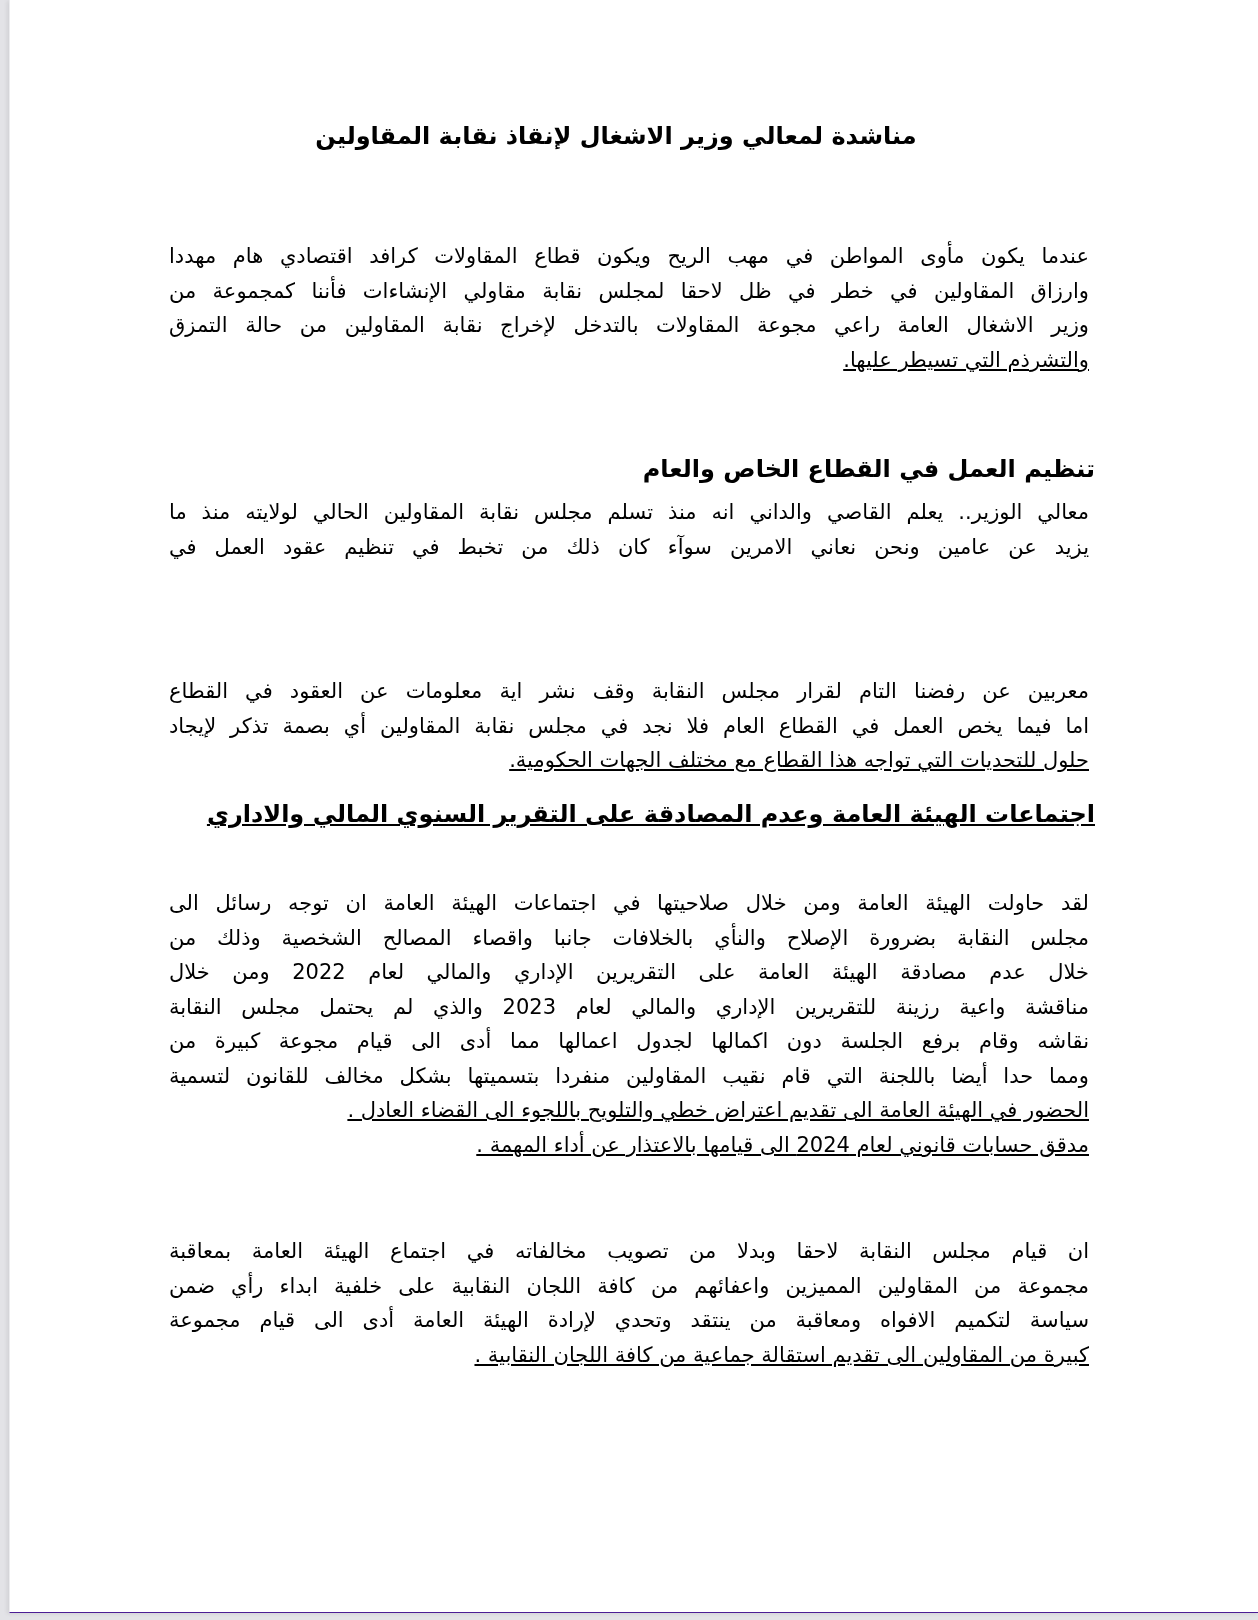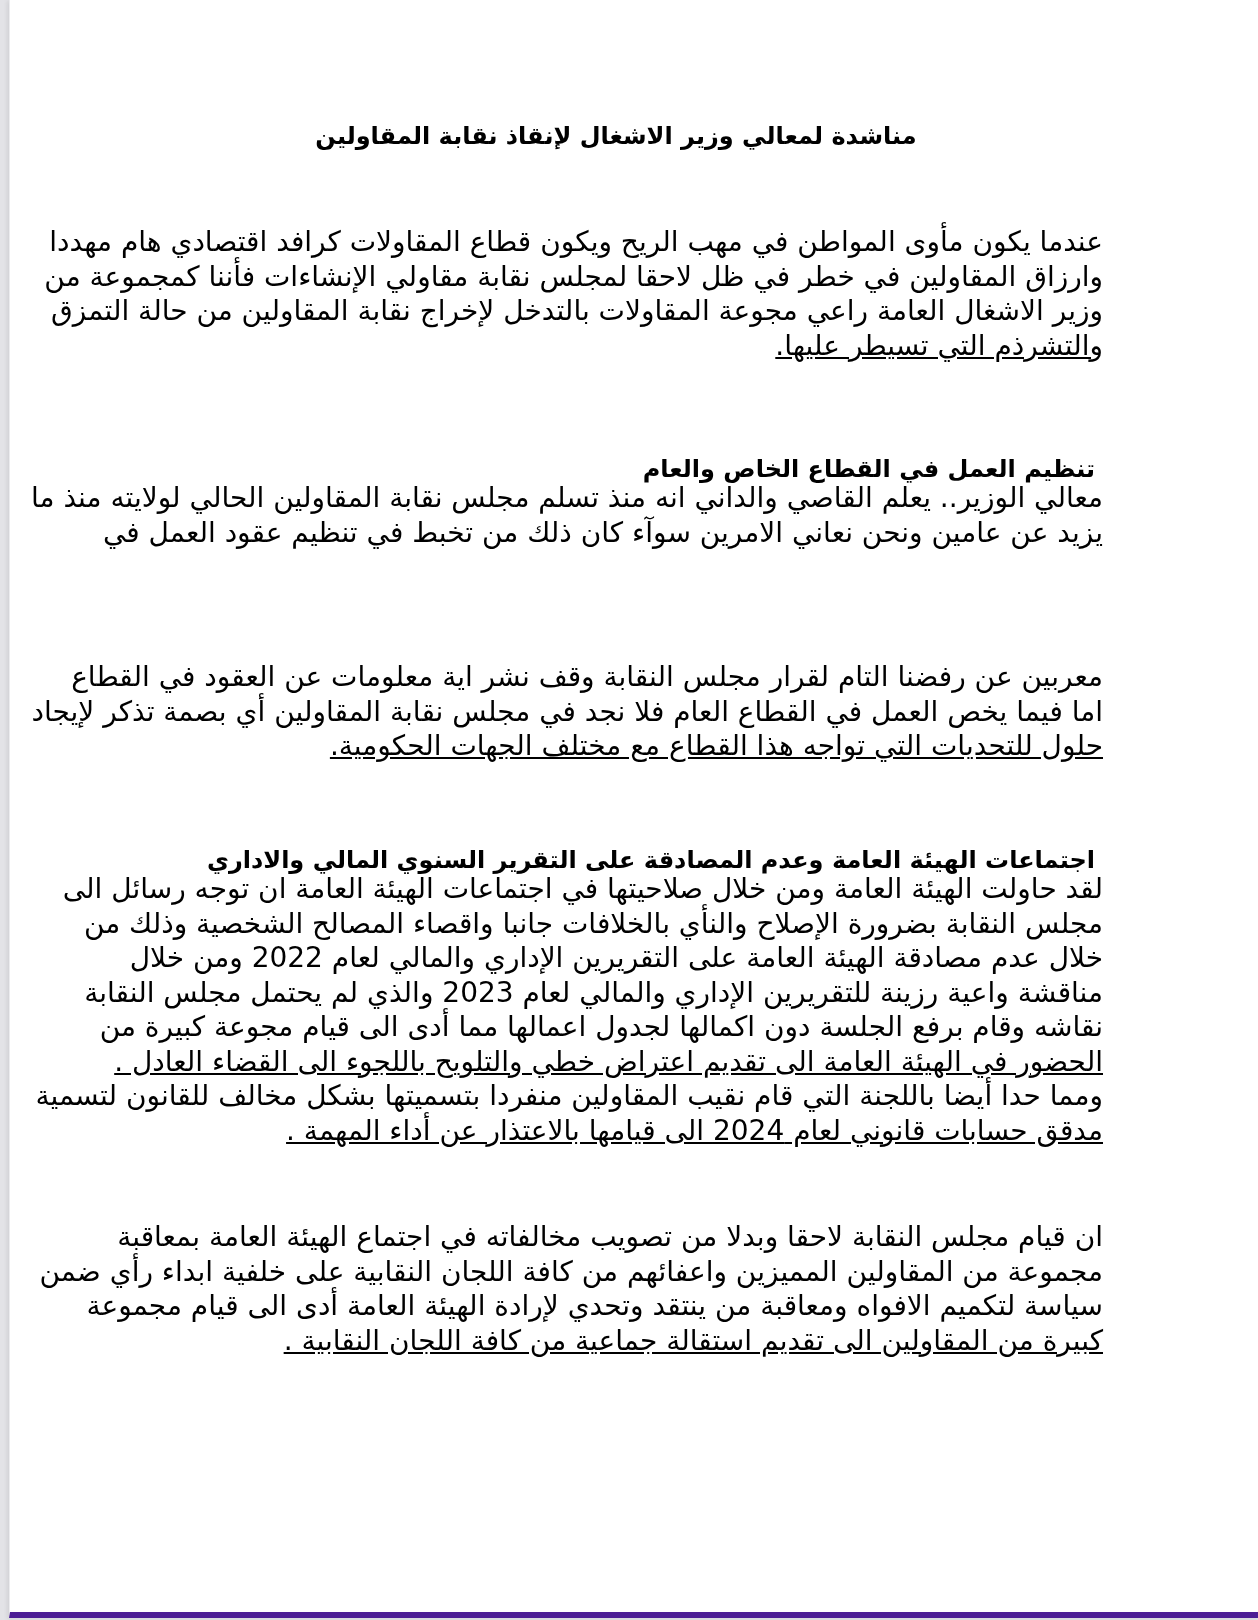--- a/index.html
+++ b/index.html
@@ -12,21 +12,21 @@
     }
     .page {
       position: absolute;
       left: 9px;
       top: 0;
       width: 1249px;
       height: 1612px;
       background: #ffffff;
       box-shadow: -2px 1px 4px rgba(0,0,0,0.08);
       border-left: 1px solid #ececef;
-      border-bottom: 6px solid #4c1d95;
+      border-bottom: 1px solid #4c1d95;
     }
     .content {
       position: absolute;
       left: 145px;
       width: 948px;
       direction: rtl;
       text-align: justify;
       text-align-last: right;
       font-family: "DejaVu Sans", "Liberation Sans", sans-serif;
       color: #000000;
@@ -39,23 +39,23 @@
       direction: rtl;
       text-align: center;
       font-family: "DejaVu Sans", "Liberation Sans", sans-serif;
       font-weight: bold;
       font-size: 25px;
       line-height: 40px;
       white-space: nowrap;
       color: #000;
     }
     .para {
-      font-size: 28px;
+      font-size: 21px;
       line-height: 34.5px;
-      margin: 0;
+      margin: 14px;
     }
     .heading {
       font-weight: bold;
       font-size: 24px;
       line-height: 36px;
       margin: 8px;
       white-space: nowrap;
     }
     .line {
       display: block;
@@ -96,33 +96,33 @@
   </div>
 
   <div class="content" style="top:660px;">
     <p class="para">
       <span class="line">معربين عن رفضنا التام لقرار مجلس النقابة وقف نشر اية معلومات عن العقود في القطاع</span>
       <span class="line">اما فيما يخص العمل في القطاع العام فلا نجد في مجلس نقابة المقاولين أي بصمة تذكر لإيجاد</span>
       <span class="line last">حلول للتحديات التي تواجه هذا القطاع مع مختلف الجهات الحكومية.</span>
     </p>
   </div>
 
-  <div class="content" style="top:834px;">
+  <div class="content" style="top:788px;text-decoration:underline;">
     <p class="heading">اجتماعات الهيئة العامة وعدم المصادقة على التقرير السنوي المالي والاداري</p>
   </div>
 
   <div class="content" style="top:872px;">
     <p class="para">
       <span class="line">لقد حاولت الهيئة العامة ومن خلال صلاحيتها في اجتماعات الهيئة العامة ان توجه رسائل الى</span>
       <span class="line">مجلس النقابة بضرورة الإصلاح والنأي بالخلافات جانبا واقصاء المصالح الشخصية وذلك من</span>
       <span class="line">خلال عدم مصادقة الهيئة العامة على التقريرين الإداري والمالي لعام 2022 ومن خلال</span>
       <span class="line">مناقشة واعية رزينة للتقريرين الإداري والمالي لعام 2023  والذي لم يحتمل مجلس النقابة</span>
       <span class="line">نقاشه وقام برفع الجلسة دون اكمالها لجدول اعمالها مما أدى الى قيام مجوعة كبيرة من</span>
+      <span class="line">ومما حدا أيضا باللجنة التي قام نقيب المقاولين منفردا بتسميتها بشكل مخالف للقانون لتسمية</span>
       <span class="line last">الحضور في الهيئة العامة الى تقديم اعتراض خطي والتلويح باللجوء الى القضاء العادل .</span>
-      <span class="line">ومما حدا أيضا باللجنة التي قام نقيب المقاولين منفردا بتسميتها بشكل مخالف للقانون لتسمية</span>
       <span class="line last">مدقق حسابات قانوني لعام 2024  الى قيامها بالاعتذار عن أداء المهمة .</span>
     </p>
   </div>
 
   <div class="content" style="top:1220px;">
     <p class="para">
       <span class="line">ان قيام مجلس النقابة لاحقا وبدلا من تصويب مخالفاته في اجتماع الهيئة العامة  بمعاقبة</span>
       <span class="line">مجموعة من المقاولين المميزين واعفائهم من كافة اللجان النقابية على خلفية ابداء رأي  ضمن</span>
       <span class="line">سياسة لتكميم الافواه ومعاقبة من ينتقد وتحدي لإرادة الهيئة العامة  أدى الى قيام مجموعة</span>
       <span class="line last">كبيرة من المقاولين الى تقديم استقالة جماعية من كافة اللجان النقابية .</span>

